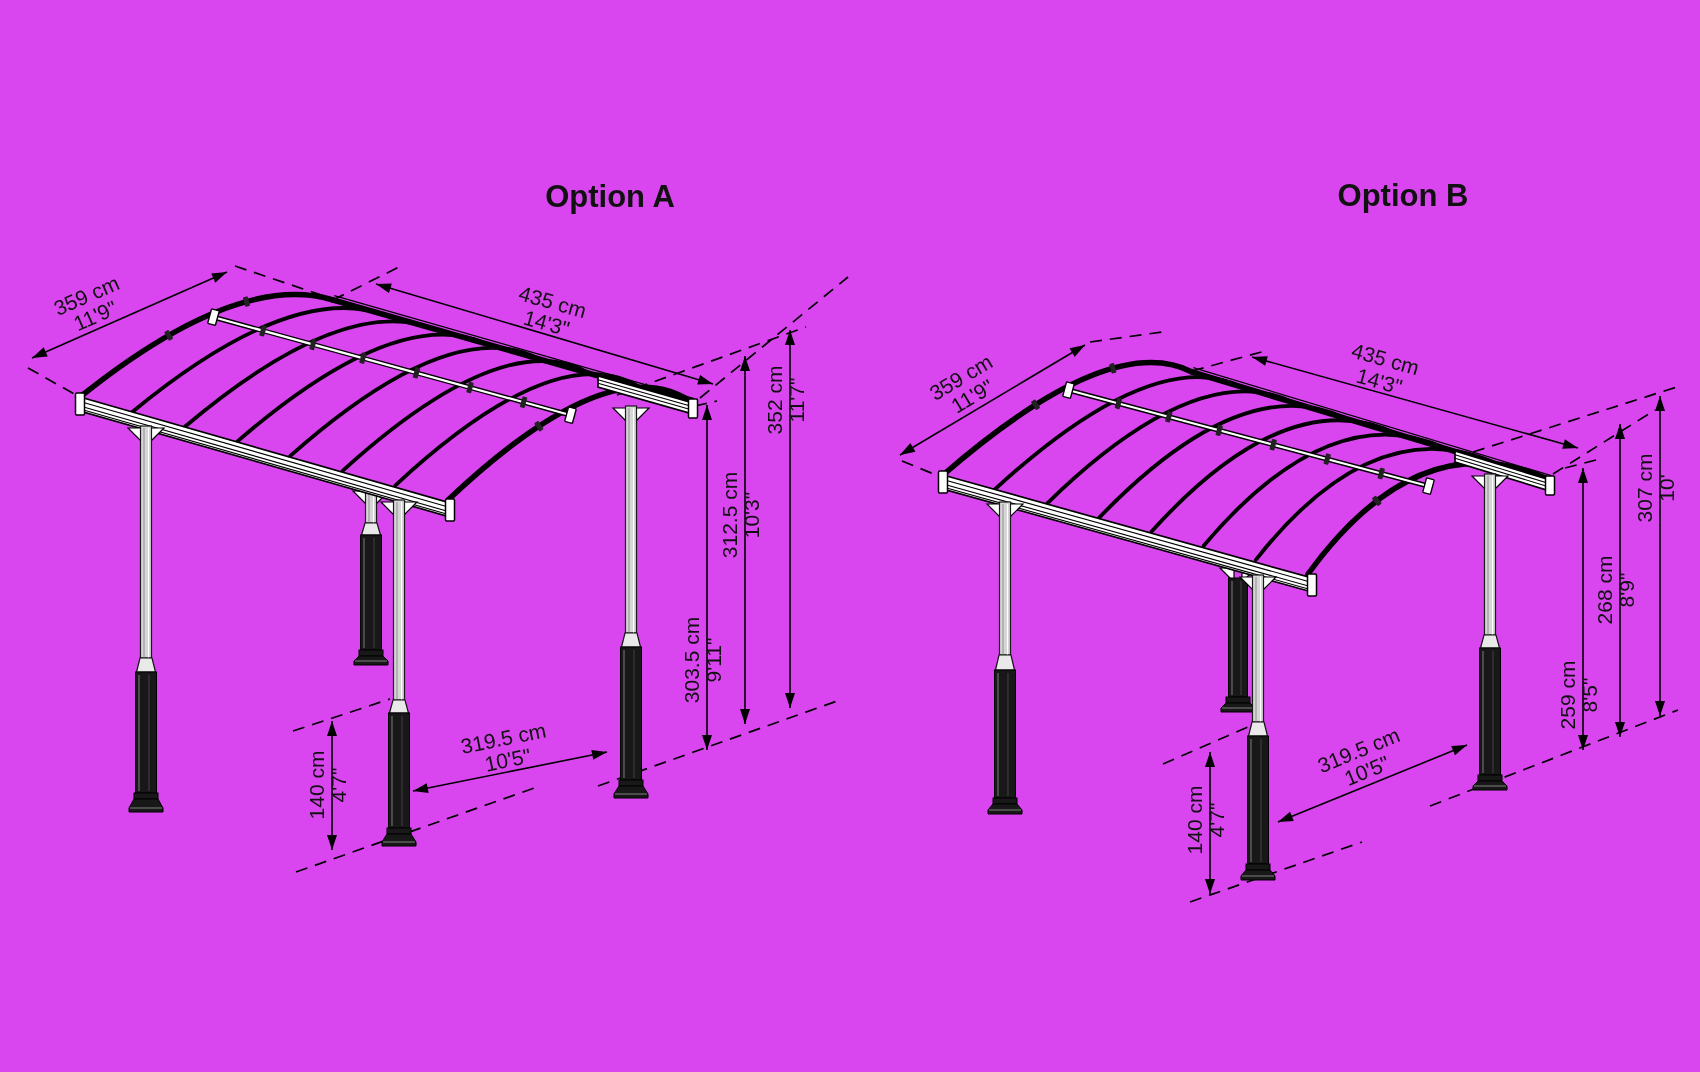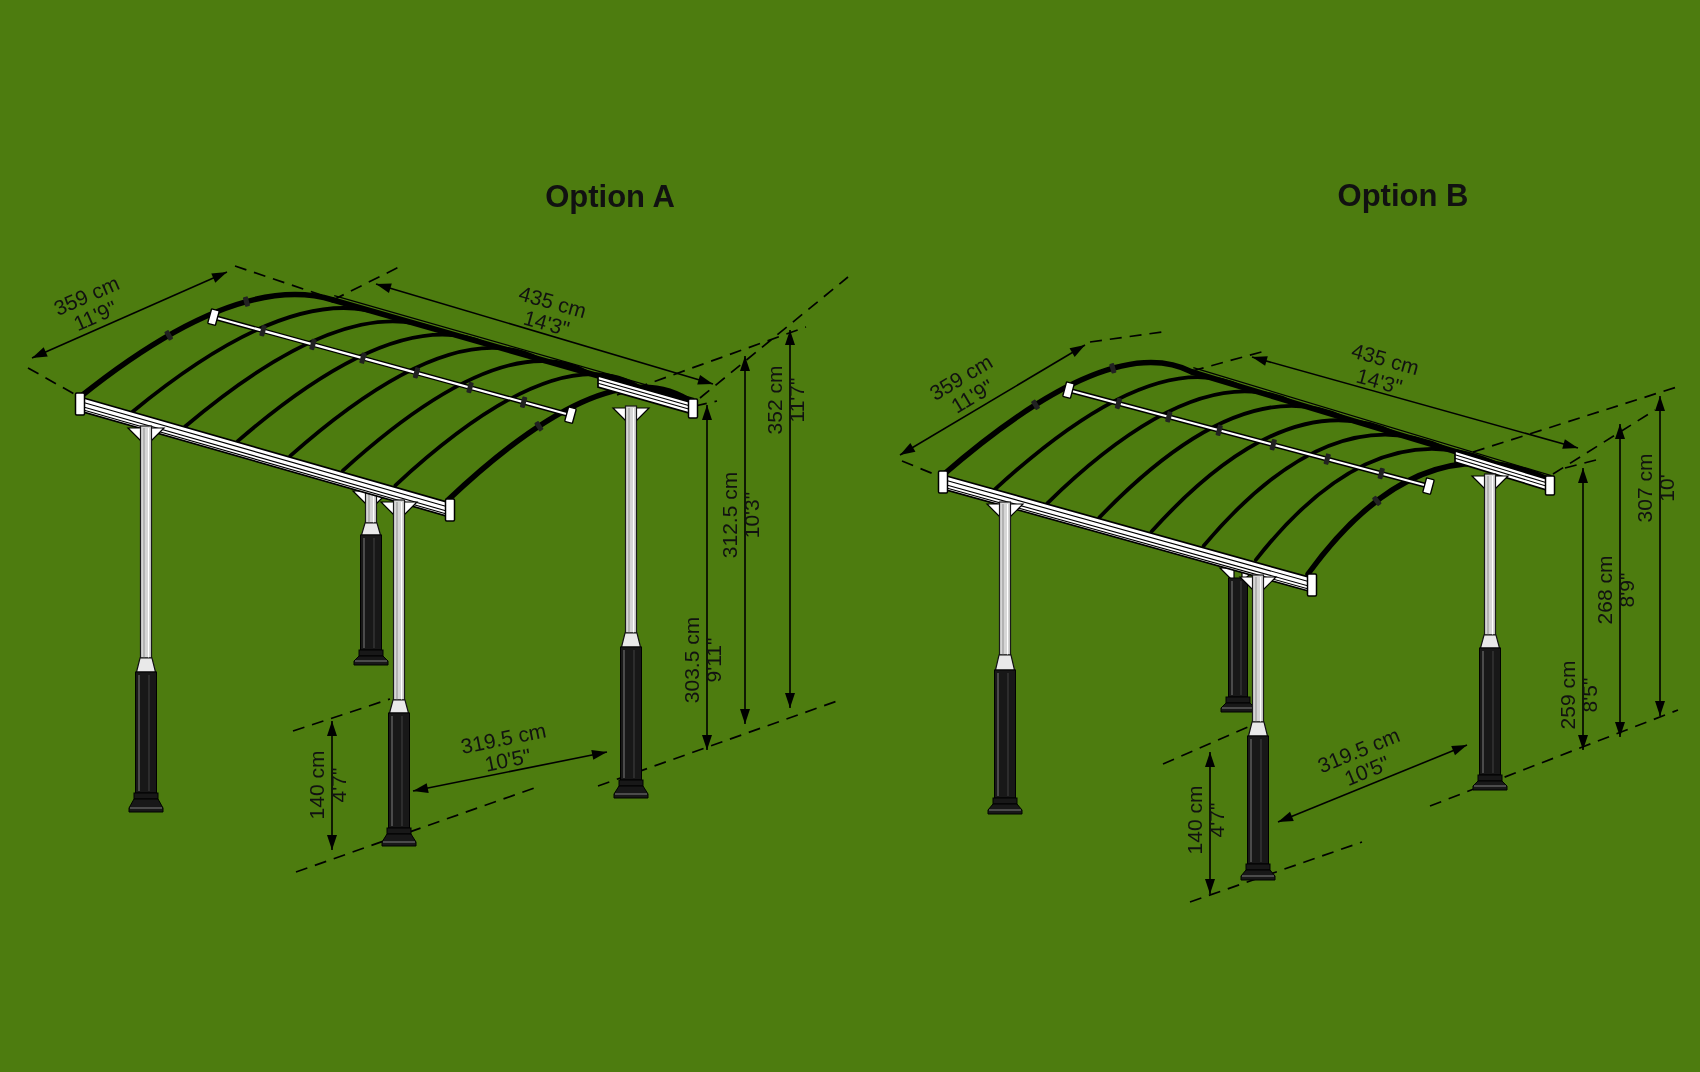--- a/index.html
+++ b/index.html
@@ -1,16 +1,16 @@
 <!DOCTYPE html>
 <html><head>
 <meta charset="utf-8">
 <style>
   html,body{margin:0;padding:0;background:#fff;}
-  #stage{width:1700px;height:1072px;position:relative;background:#4d7c0f;overflow:hidden;}
+  #stage{width:1700px;height:1072px;position:relative;background:#d946ef;overflow:hidden;}
   svg{display:block;}
   .dim{font-family:"Liberation Sans",sans-serif;font-size:21px;fill:#111;text-anchor:middle;}
   .title{font-family:"Liberation Sans",sans-serif;font-size:31px;font-weight:600;fill:#111;text-anchor:middle;}
 </style>
 </head>
 <body>
 
 <div id="stage">
 <svg id="cv" viewBox="0 0 1700 1072" width="1700" height="1072">
 

